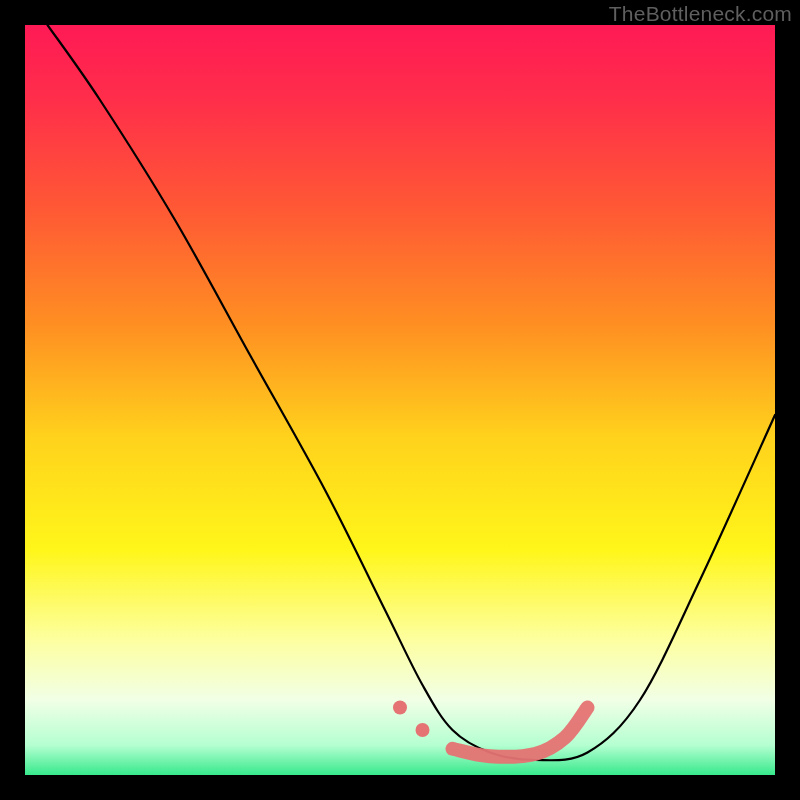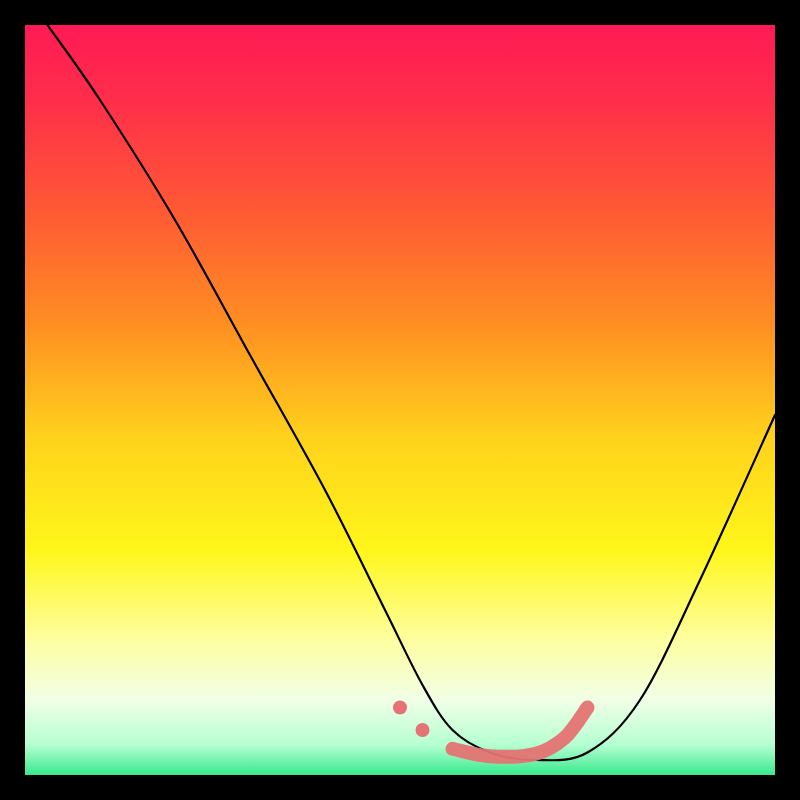--- a/index.html
+++ b/index.html
@@ -36,20 +36,21 @@
     font-weight: 500;
     letter-spacing: 0.2px;
   }
   svg { display: block; }
 </style>
 </head>
 <body>
 
 <div class="frame">
 
+  <div class="watermark">TheBottleneck.com</div>
 
   <div class="plot">
     <svg id="chart-svg" width="750" height="750" viewBox="0 0 750 750">
       <defs>
         <linearGradient id="bg-grad" x1="0" y1="0" x2="0" y2="1">
             <stop offset="0%" stop-color="#ff1a55"></stop>
             <stop offset="10%" stop-color="#ff2e4a"></stop>
             <stop offset="25%" stop-color="#ff5a34"></stop>
             <stop offset="40%" stop-color="#ff8f22"></stop>
             <stop offset="55.00000000000001%" stop-color="#ffd21c"></stop>

